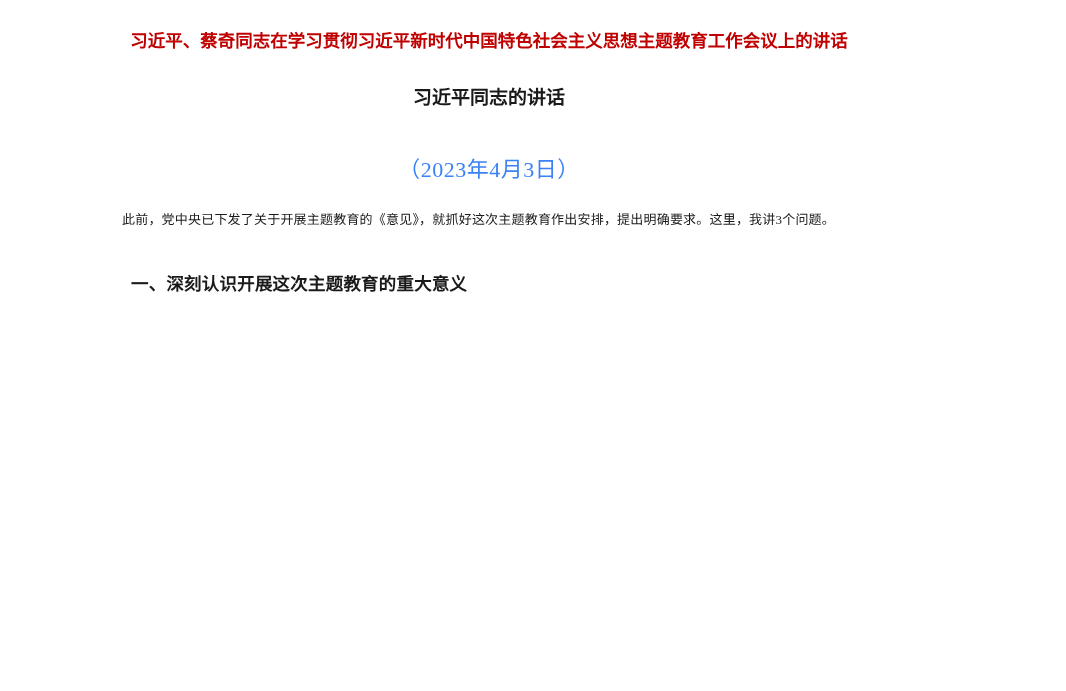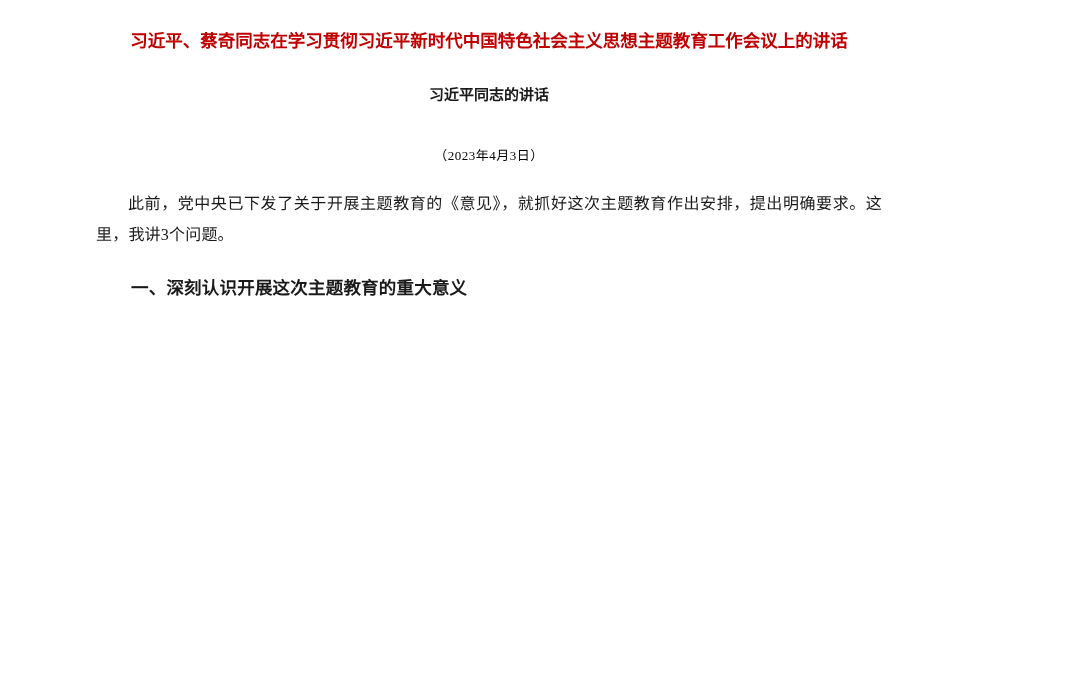--- a/index.html
+++ b/index.html
@@ -28,49 +28,49 @@
     font-size: 17.5px;
     color: #c00000;
     text-align: center;
     line-height: 1.5;
     letter-spacing: 0px;
     margin: 10px 0 0 0;
   }
   .doc-subtitle {
     font-family: "Liberation Sans", "DejaVu Sans", sans-serif;
     font-weight: bold;
-    font-size: 15px;
+    font-size: 19px;
     color: #1a1a1a;
     text-align: center;
     line-height: 1.5;
     margin: 30px 0 0 0;
   }
   .doc-date {
     font-family: "Liberation Serif", "DejaVu Serif", serif;
-    font-size: 13px;
-    color: #000000;
+    font-size: 22px;
+    color: #3b82f6;
     text-align: center;
     margin: 38px 0 0 0;
     letter-spacing: 0.5px;
   }
   p.body-text {
-    font-size: 16px;
+    font-size: 13px;
     line-height: 1.95;
     text-align: justify;
     text-justify: inter-ideograph;
     margin: 24px 0 0 0;
     text-indent: 2em;
     letter-spacing: 0.2px;
   }
   h2.section-heading {
     font-family: Liberation Sans, sans-serif;
     font-weight: bold;
     font-size: 17.5px;
     line-height: 1.9;
-    margin: 22px 0 0 0;
+    margin: 36px 0 0 0;
     text-indent: 2em;
     letter-spacing: 0.2px;
   }
 </style>
 </head>
 <body>
 
 <div class="page">
 
   <div class="doc-title">习近平、蔡奇同志在学习贯彻习近平新时代中国特色社会主义思想主题教育工作会议上的讲话</div>

